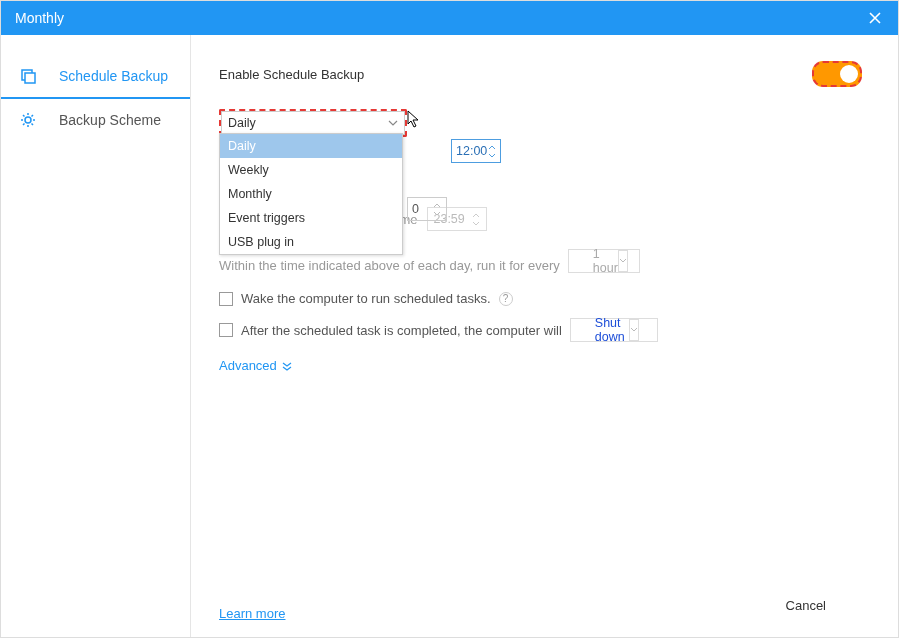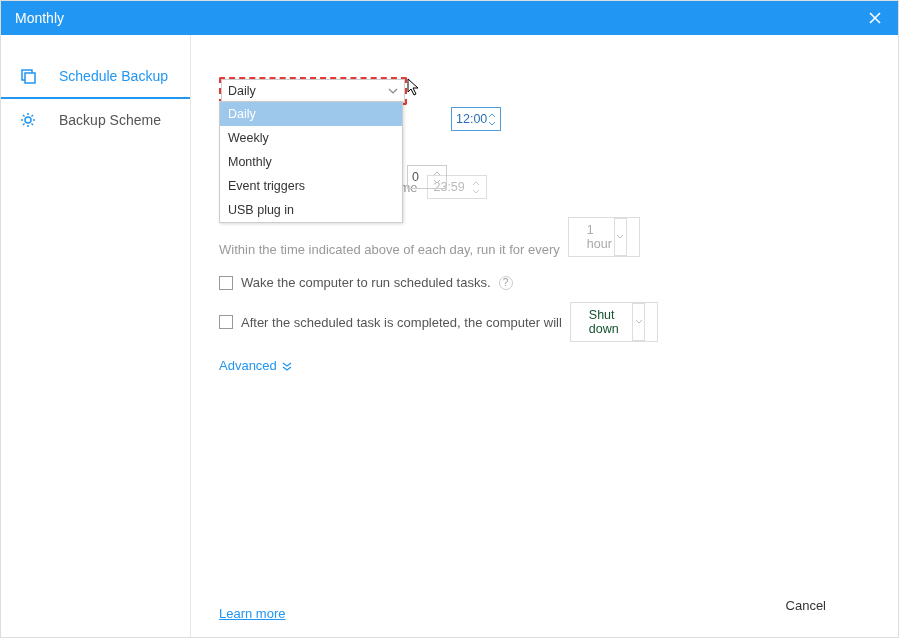--- a/index.html
+++ b/index.html
@@ -37,21 +37,21 @@
 .num-field { width:50px; height:24px; border:1px solid #ccc; display:flex; align-items:center; padding:0 4px; font-size:12.5px; color:#555; }
 .num-field.blue { border-color:#4d9de0; color:#2a6fb5; }
 .spinner { display:flex; flex-direction:column; margin-left:auto; }
 .spinner .up,.spinner .dn{ width:10px;height:8px;display:flex;align-items:center;justify-content:center;}
 
 .time-row { margin-top:70px; display:flex; align-items:center; gap:10px; color:#999; font-size:13px; }
 .time-row .lbl { color:#999; }
 .time-box { width:60px; height:24px; border:1px solid #ddd; display:flex; align-items:center; padding:0 5px; color:#bbb; font-size:12.5px; }
 
 .every-row { margin-top:18px; display:flex; align-items:flex-end; gap:8px; color:#999; font-size:13px; }
-.select-small { width:72px; height:40px; border:1px solid #ddd; display:flex; align-items:center; padding:0 18px; color:#aaa; font-size:12.5px; }
+.select-small { width:72px; height:24px; border:1px solid #ddd; display:flex; align-items:center; padding:0 24px; color:#aaa; font-size:12.5px; }
 .select-small .arrow{ margin-left:auto; border:1px solid #ddd; width:16px; height:100%; display:flex;align-items:center;justify-content:center;margin-right:-6px;}
 
 .check-row { margin-top:18px; display:flex; align-items:center; gap:8px; font-size:13px; color:#555; }
 .checkbox { width:14px; height:14px; border:1px solid #999; background:#fff; }
 .help-icon { width:14px; height:14px; border:1px solid #ccc; border-radius:50%; display:inline-flex; align-items:center; justify-content:center; font-size:10px; color:#999; }
 
 .advanced-row { margin-top:16px; color:#2196f3; font-size:13px; display:flex; align-items:center; gap:5px; cursor:pointer; }
 
 .footer { margin-top:auto; display:flex; align-items:flex-end; padding-top:18px; }
 .learn-more { color:#2196f3; font-size:13px; text-decoration:underline; cursor:pointer; }
@@ -91,20 +91,26 @@
           <svg width="18" height="18" viewBox="0 0 18 18">
               <circle cx="9" cy="9" r="3" fill="none" stroke="#2196f3" stroke-width="1.5"></circle>
               <path d="M9 2v2M9 14v2M2 9h2M14 9h2M4 4l1.5 1.5M12.5 12.5L14 14M14 4l-1.5 1.5M5.5 12.5L4 14" stroke="#2196f3" stroke-width="1.5"></path>
             </svg>
         </span>
         <span>Backup Scheme</span>
       </div>
     </div>
 
     <div class="main">
+      <div class="section-row">
+        <div class="section-label">Enable Schedule Backup</div>
+        <div class="toggle">
+          <div class="knob"></div>
+        </div>
+      </div>
 
       <div class="dropdown-wrap">
         <div class="dropdown-highlight">
           <div class="select-box">
             <span>Daily</span>
             <span class="arrow">
               <svg width="10" height="10" viewBox="0 0 10 10">
                   <path d="M1 3 L5 7 L9 3" fill="none" stroke="#888" stroke-width="1.2"></path>
                 </svg>
             </span>
@@ -209,21 +215,21 @@
 
       <div class="check-row">
         <div class="checkbox"></div>
         <span>Wake the computer to run scheduled tasks.</span>
         <span class="help-icon">?</span>
       </div>
 
       <div class="check-row" style="margin-top:12px;">
         <div class="checkbox"></div>
         <span>After the scheduled task is completed, the computer will</span>
-        <div class="select-small" style="width:88px; color:#14532d;align-items:center;">
+        <div class="select-small" style="width:88px; color:#1d4ed8;align-items:center;">
           <span>Shut down</span>
           <span class="arrow">
               <svg width="8" height="6">
                 <path d="M1 1 L4 4 L7 1" fill="none" stroke="#bbb"></path>
               </svg>
             </span>
         </div>
       </div>
 
       <div class="advanced-row">

